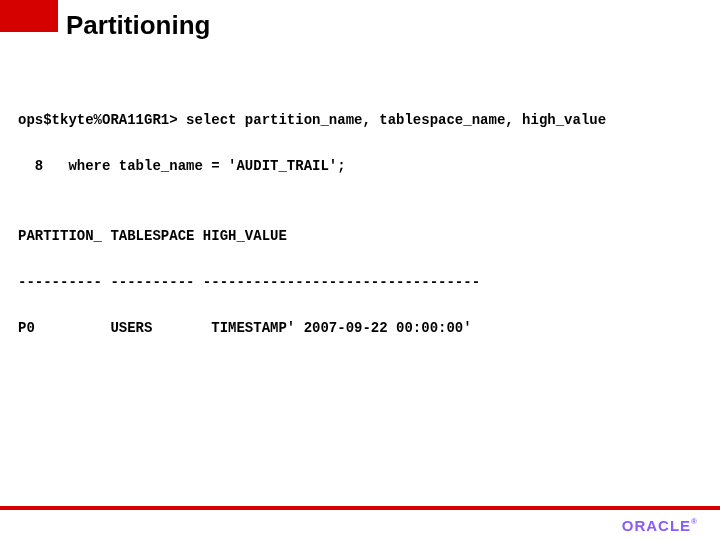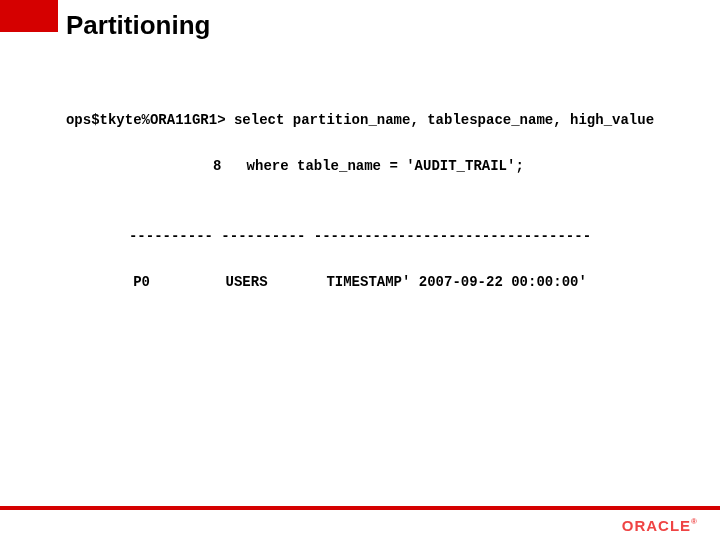--- a/index.html
+++ b/index.html
@@ -1,36 +1,37 @@
 <!DOCTYPE html>
 <html><head>
 <meta charset="utf-8">
 <style>
-  * { margin: 0; padding: 0; box-sizing: border-box; text-align: center; }
+  * { margin: 0; padding: 0; box-sizing: border-box; }
   html, body { width: 720px; height: 540px; background: #fff; font-family: Arial, Helvetica, sans-serif; }
   .slide { position: relative; width: 720px; height: 540px; overflow: hidden; }
   .red-block { position: absolute; top: 0; left: 0; width: 58px; height: 32px; background: #d50000; }
   .title { position: absolute; top: 10px; left: 66px; font-size: 26px; font-weight: bold; color: #000; }
   .content { position: absolute; top: 86px; left: 18px; right: 18px; font-family: "Courier New", Courier, monospace; font-size: 14px; font-weight: bold; color: #000; line-height: 1.65; white-space: pre; }
   .line { display: block; }
   .footer-bar { position: absolute; bottom: 30px; left: 0; width: 100%; height: 4px; background: #d50000; }
-  .logo { position: absolute; bottom: 6px; right: 22px; font-family: Arial, Helvetica, sans-serif; font-size: 15px; font-weight: bold; letter-spacing: 1px; color: #ef4444; }
+  .logo { position: absolute; bottom: 6px; right: 22px; font-family: Arial, Helvetica, sans-serif; font-size: 15px; font-weight: bold; letter-spacing: 1px; color: #8b5cf6; }
   .logo .reg { font-size: 8px; vertical-align: top; }
 </style>
 </head>
 <body>
 
 <div class="slide">
   <div class="red-block"></div>
   <h1 class="title">Partitioning</h1>
 
   <div class="content">
 <span class="line">ops$tkyte%ORA11GR1&gt; select partition_name, tablespace_name, high_value</span>
 <span class="line">  8   where table_name = 'AUDIT_TRAIL';</span>
 <span class="line"></span>
+<span class="line">PARTITION_ TABLESPACE HIGH_VALUE</span>
 <span class="line">---------- ---------- ---------------------------------</span>
 <span class="line">P0         USERS       TIMESTAMP' 2007-09-22 00:00:00'</span>
   </div>
 
   <div class="footer-bar"></div>
   <div class="logo">
     <span>ORACLE</span><span class="reg">®</span>
   </div>
 </div>
 

